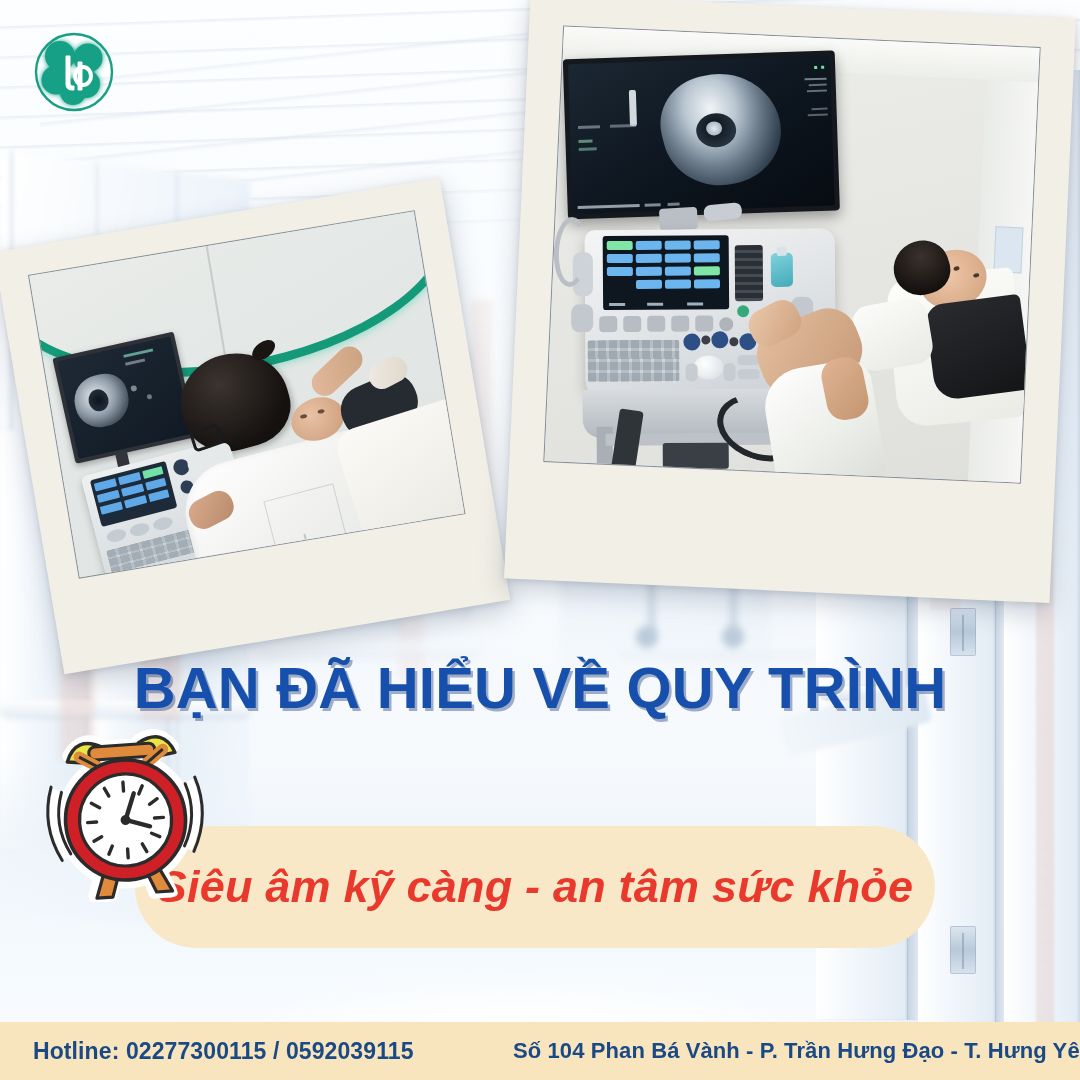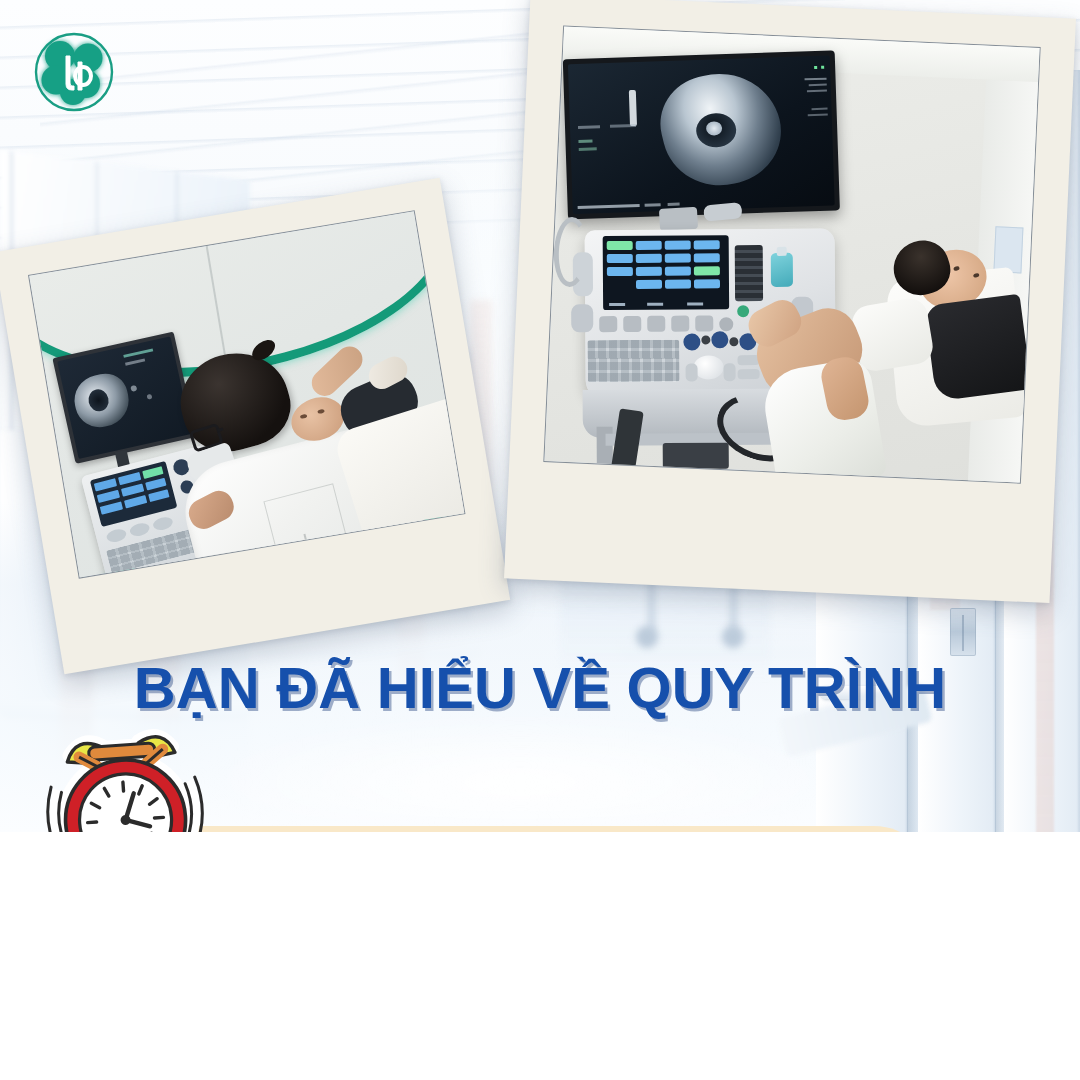--- a/index.html
+++ b/index.html
@@ -5,21 +5,21 @@
   * { margin:0; padding:0; box-sizing:border-box; }
   html,body { width:1080px; height:1080px; }
   body {
     font-family:"Liberation Sans", sans-serif;
     background:#ffffff;
     overflow:hidden;
     position:relative;
   }
   #poster {
     position:absolute; inset:0;
-    width:1080px; height:832px;
+    width:1080px; height:1080px;
     overflow:hidden;
   }
 
   
   .bg { position:absolute; inset:0; }
   .bg-base {
     position:absolute; inset:0;
     background:
       linear-gradient(180deg,#fdfeff 0%,#f7fafd 32%,#f4f8fc 58%,#fbfcfe 85%,#ffffff 100%);
   }
@@ -575,16 +575,17 @@
         </g>
 
         <line x1="90" y1="108" x2="100" y2="82" stroke="#2b2b2b" stroke-width="4.4" stroke-linecap="round"></line>
         <line x1="90" y1="108" x2="114" y2="116" stroke="#2b2b2b" stroke-width="4.4" stroke-linecap="round"></line>
         <circle cx="90" cy="108" r="5" fill="#2b2b2b"></circle>
       </g>
     </svg>
   </div>
 
   <div id="footer">
+    <span class="hot">Hotline: 02277300115 / 0592039115</span>
     <span class="addr">Số 104 Phan Bá Vành - P. Trần Hưng Đạo - T. Hưng Yên</span>
   </div>
 
 </div>
 
 </body></html>

